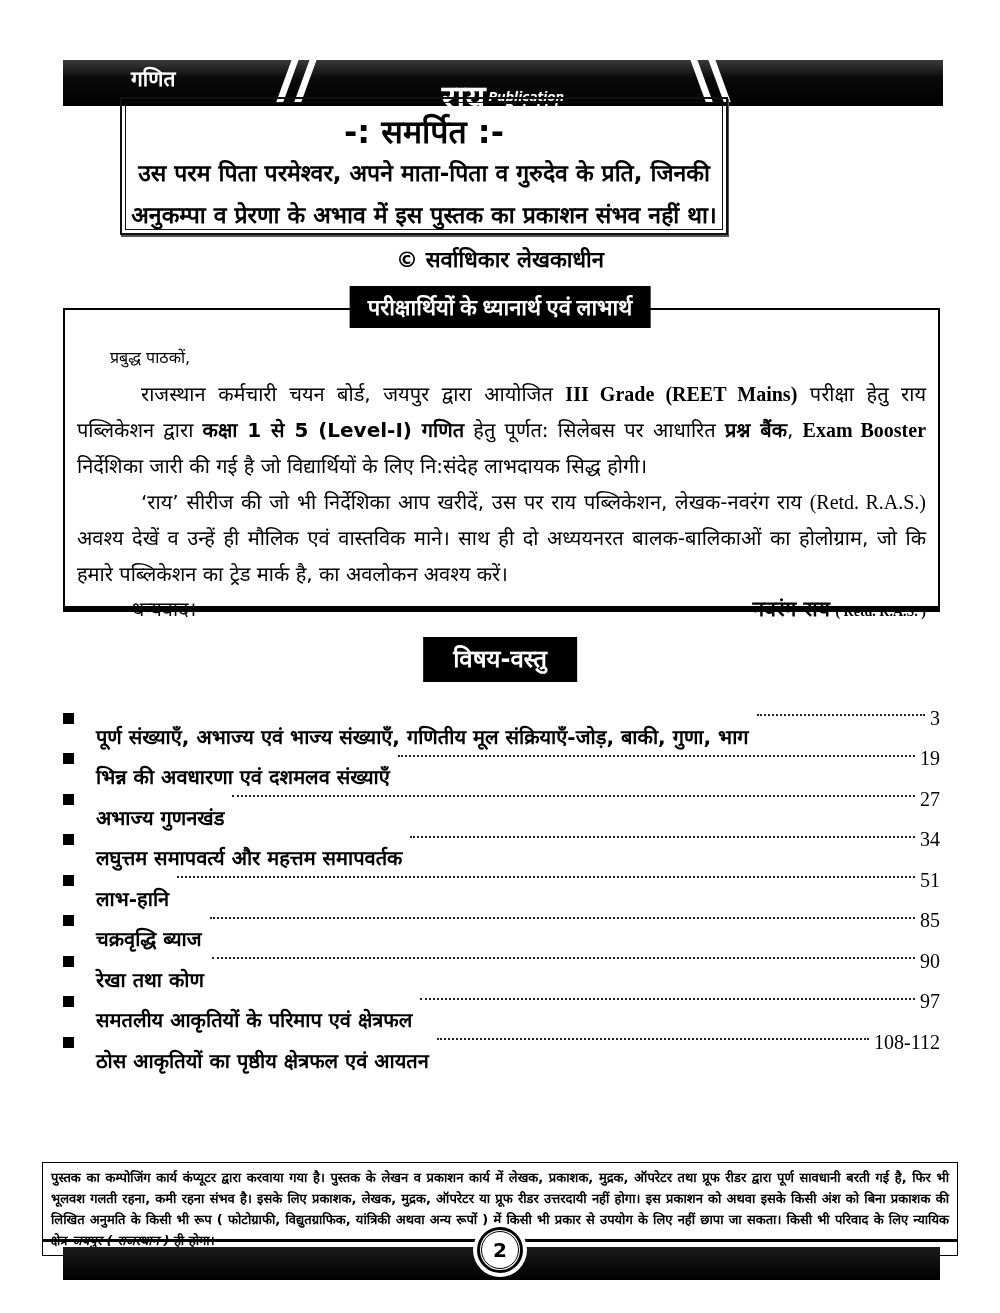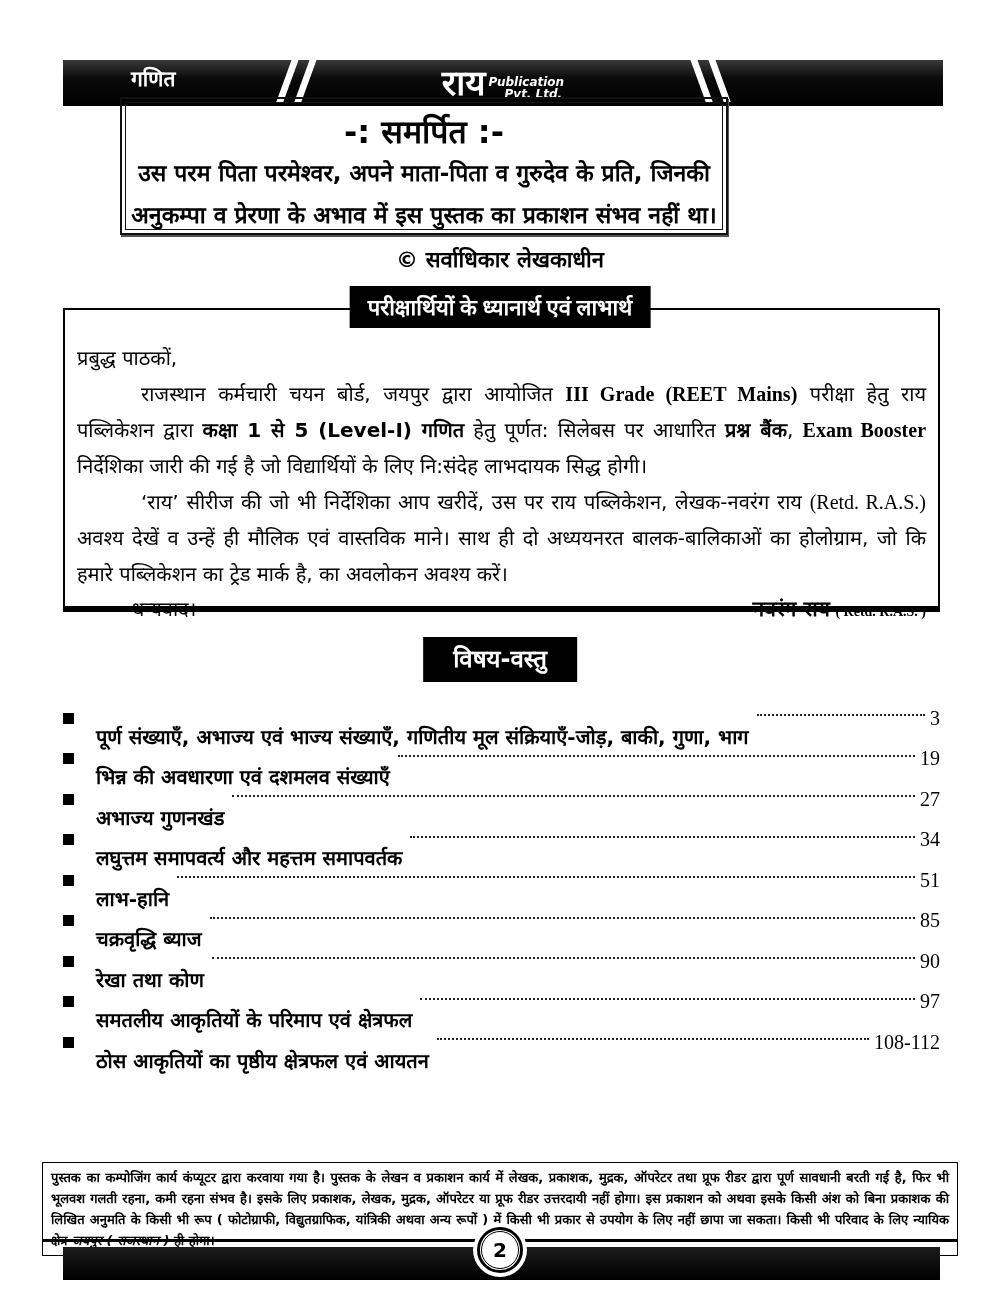--- a/index.html
+++ b/index.html
@@ -19,21 +19,21 @@
   }
   .topbar .subject{
     position:absolute;left:68px;top:4px;color:#fff;font-size:21px;font-weight:bold;
   }
   .stripe{position:absolute;top:-6px;height:48px;width:7px;background:#fff;}
   .stripe.s1{left:222px;transform:skewX(-20deg);}
   .stripe.s2{left:240px;transform:skewX(-20deg);}
   .stripe.s3{left:634px;transform:skewX(20deg);}
   .stripe.s4{left:652px;transform:skewX(20deg);}
   .brand{
-    position:absolute;left:50%;top:0;transform:translateX(-50%);
+    position:absolute;left:50%;top:15px;transform:translateX(-50%);
     height:100%;display:flex;align-items:center;color:#fff;white-space:nowrap;
   }
   .brand-main{font-size:35px;font-weight:bold;line-height:33px;}
   .brand-latin{margin-left:3px;margin-top:10px;font-style:italic;font-weight:bold;
     font-size:12px;line-height:12px;text-align:left;}
   .brand-latin .l2{display:block;text-align:right;padding-right:2px;}
 
   
   .dedication{
     position:absolute;left:120px;top:97px;width:608px;height:138px;
@@ -57,21 +57,21 @@
   .notice-title{
     position:absolute;top:286px;left:50%;transform:translateX(-50%);
     background:#000;color:#fff;padding:5px 18px 7px 18px;
     font-size:22px;font-weight:bold;z-index:3;white-space:nowrap;font-family:Liberation Serif, serif;
   }
   .notice{
     position:absolute;left:63px;top:308px;width:877px;height:304px;
     border:2px solid #000;border-bottom:6px solid #000;box-sizing:border-box;
     padding:30px 12px 0 12px;
   }
-  .notice .salutation{font-size:20px;line-height:36px;}
+  .notice .salutation{font-size:16px;line-height:36px;margin-left:33px;}
   .notice p{margin:0;font-size:20px;line-height:36px;text-align:justify;text-indent:64px;}
   .notice .sig-row{
     display:flex;justify-content:space-between;align-items:baseline;
     padding-left:55px;margin-top:2px;
   }
   .notice .thanks{font-size:20px;}
   .notice .signature{font-weight:bold;}
   .notice .sig-name{font-size:21px;}
   .notice .sig-title{font-size:14px;font-family:"Liberation Serif", serif;}
 

